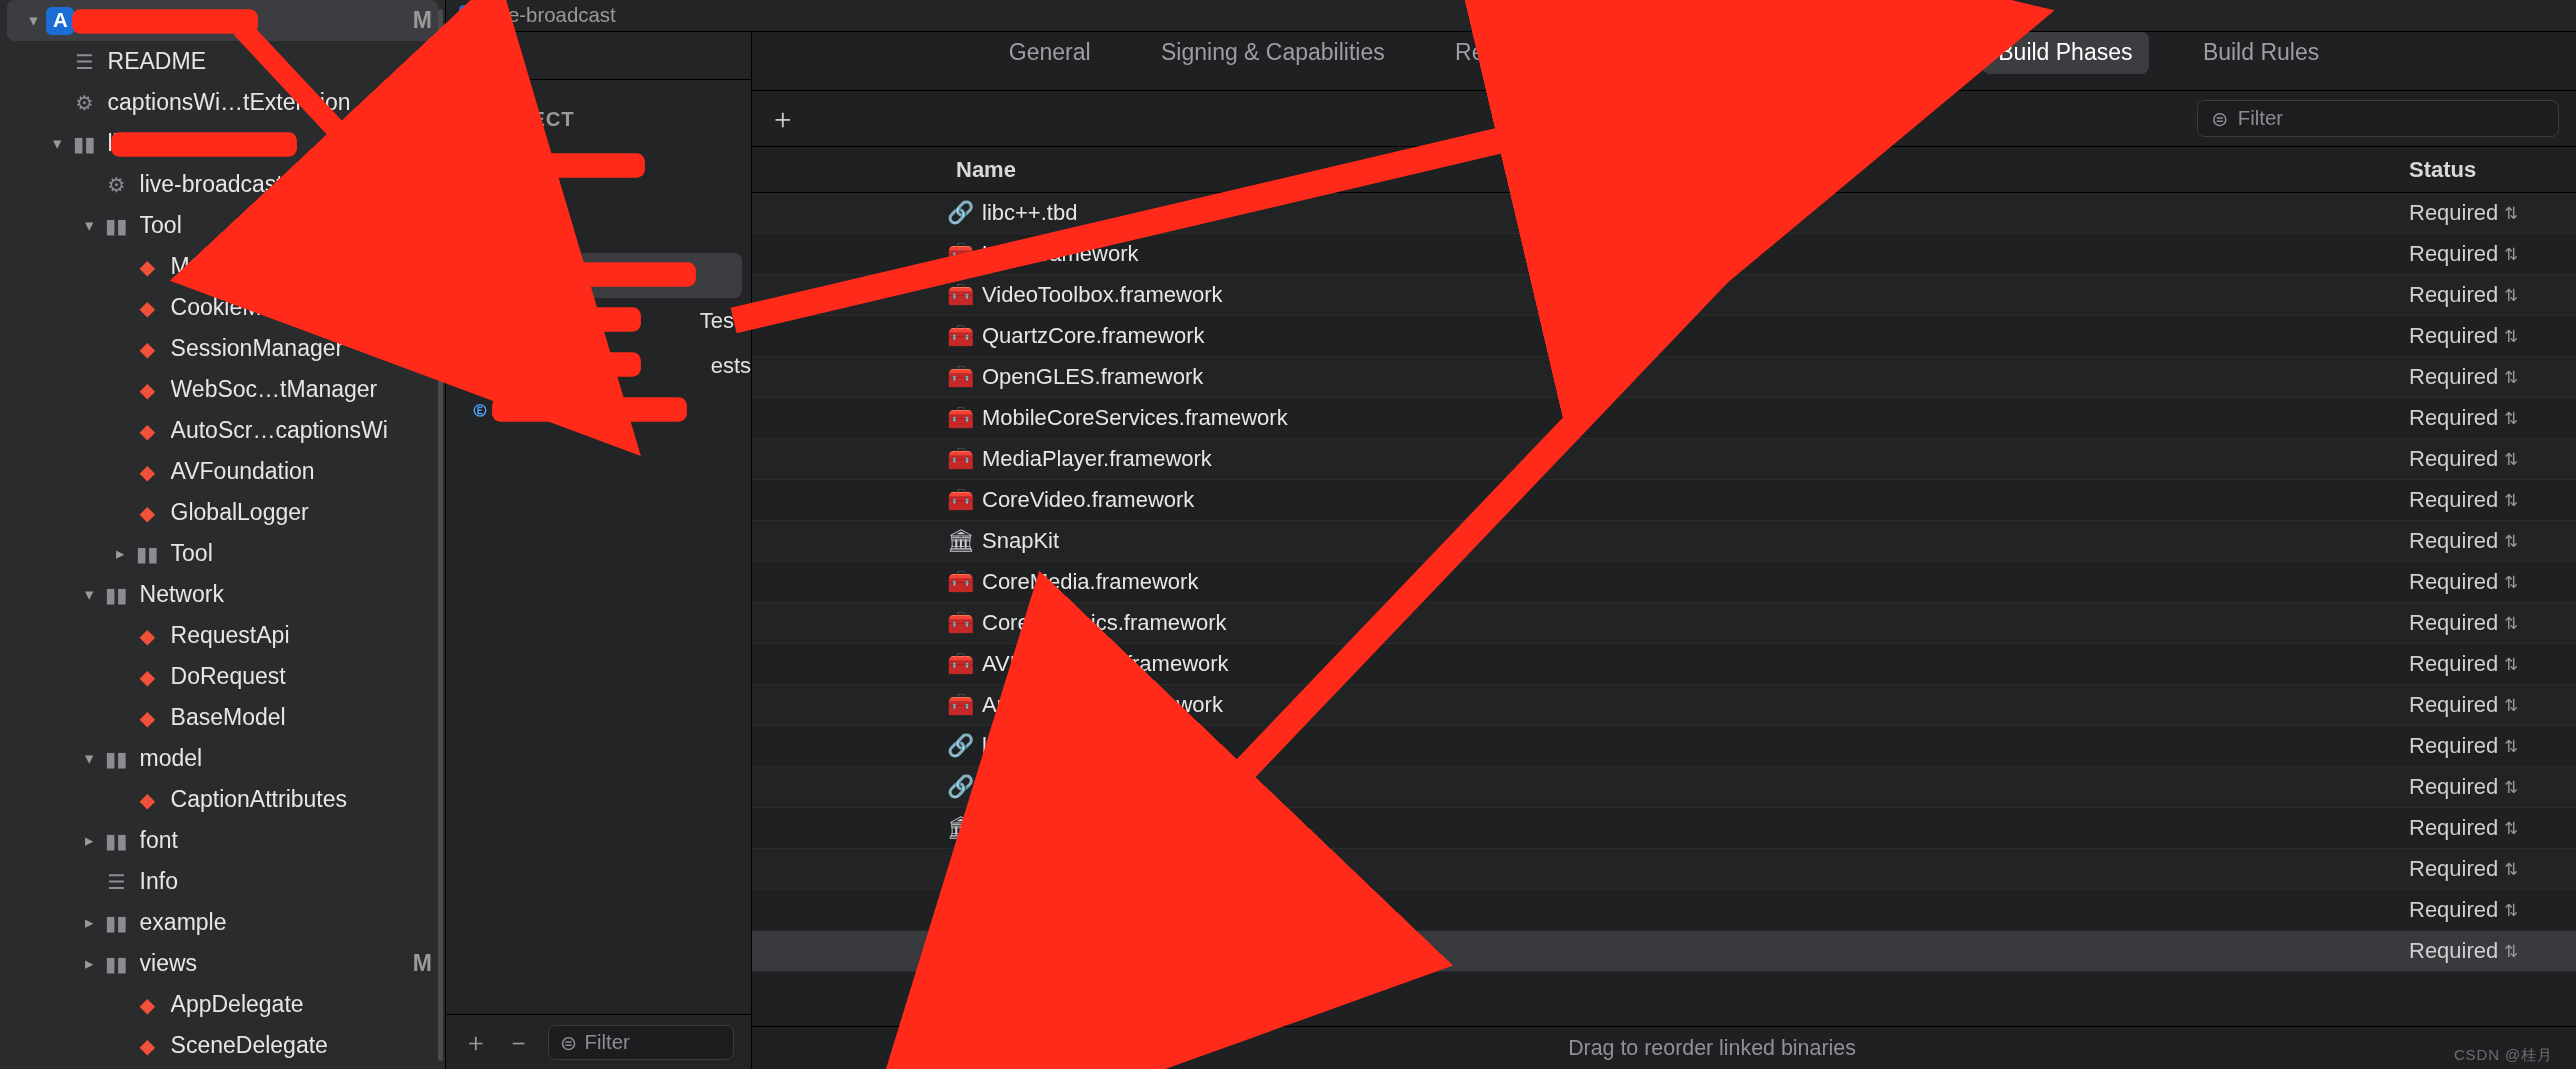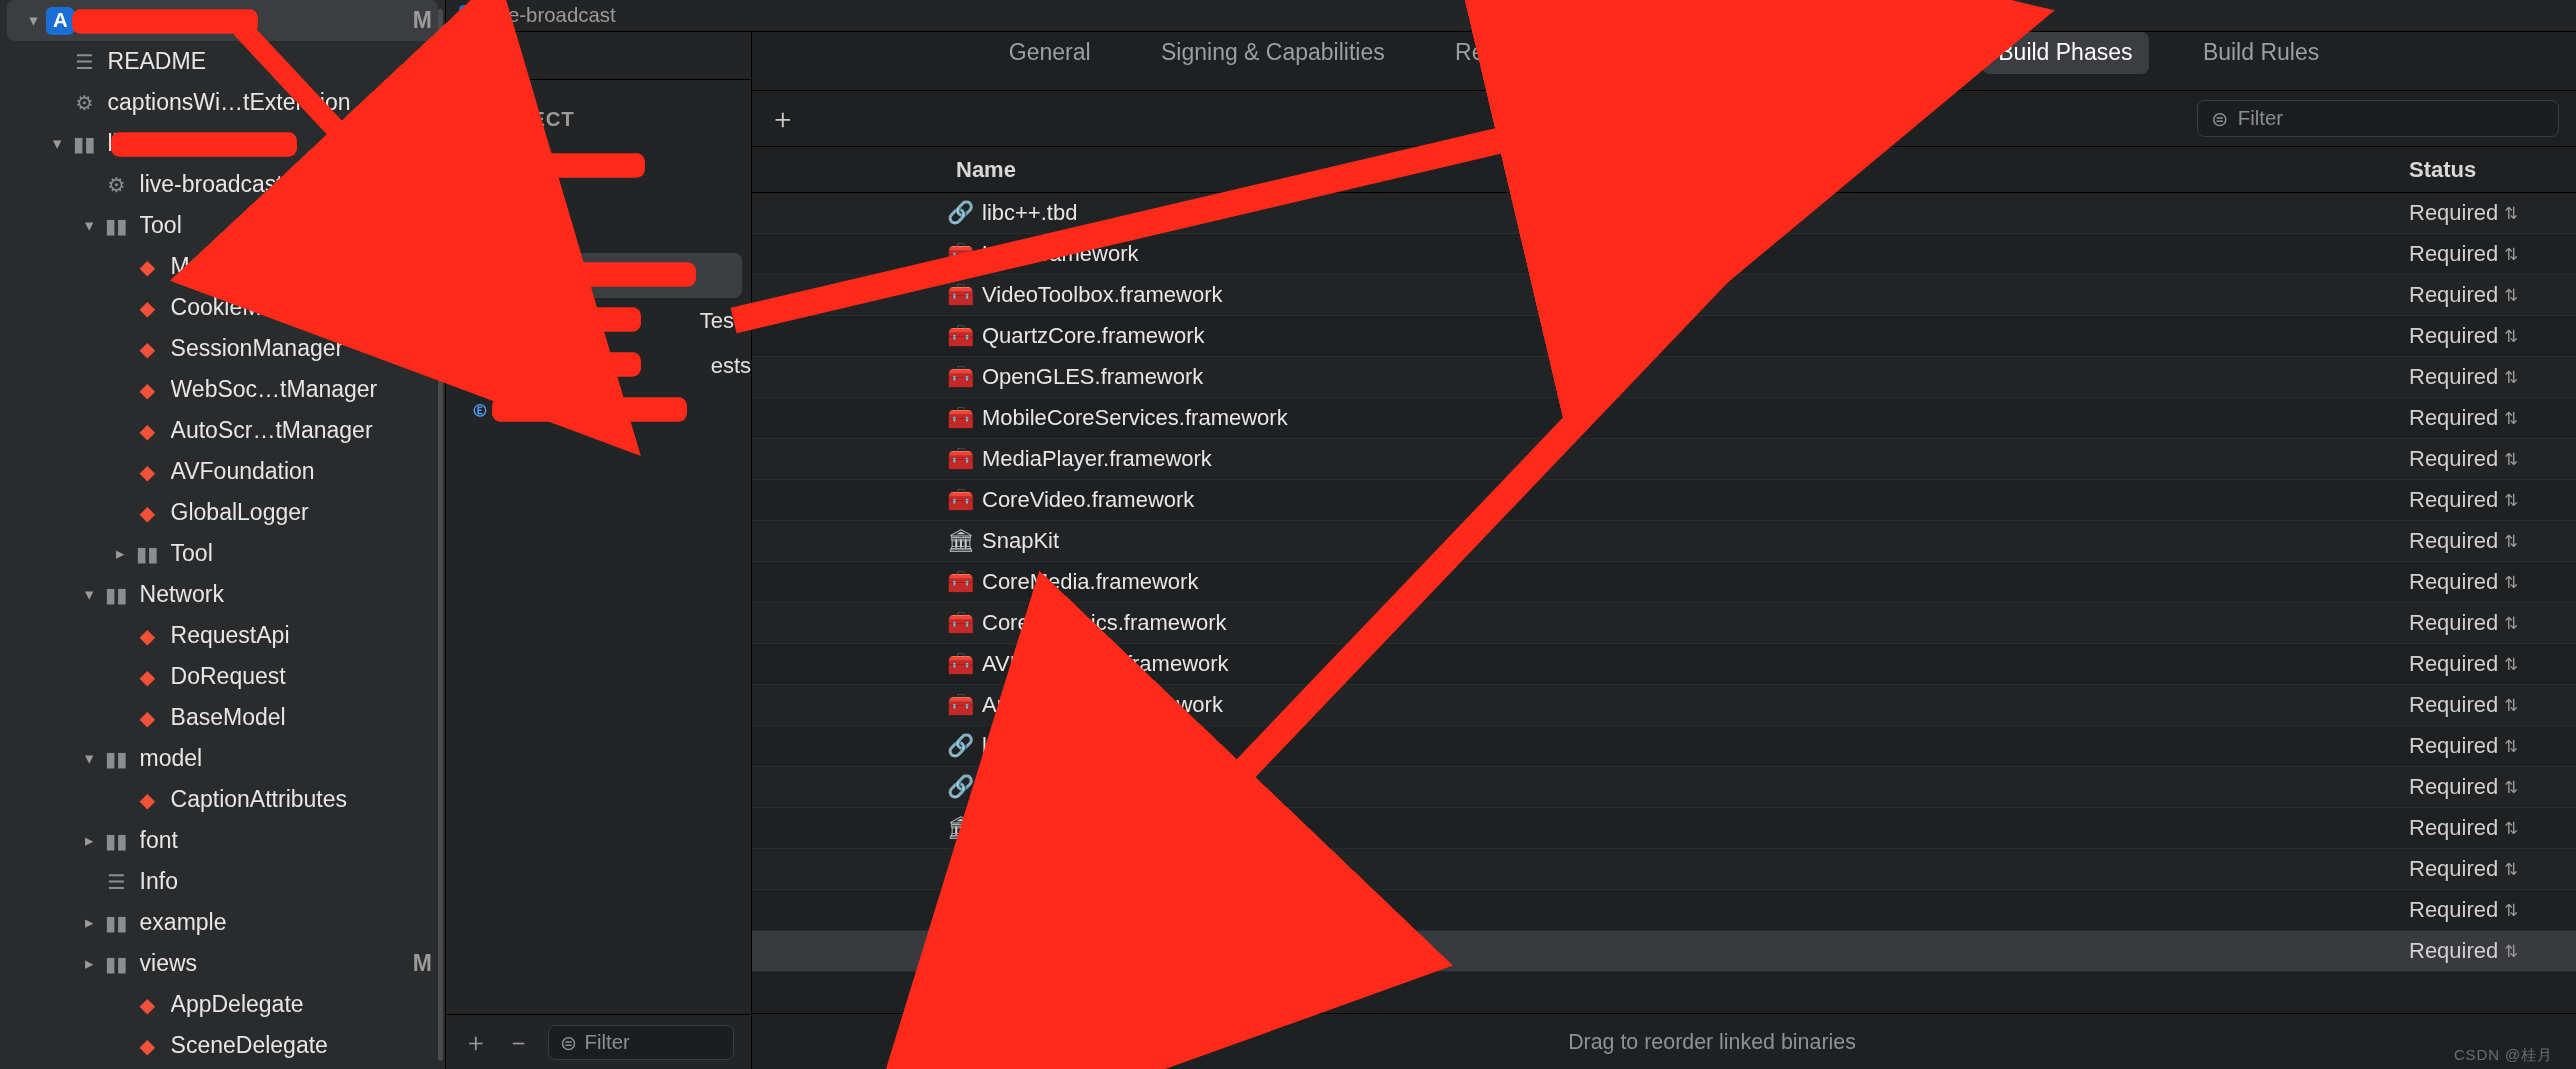--- a/index.html
+++ b/index.html
@@ -140,21 +140,21 @@
 .trow .cname { flex:1; display:flex; align-items:center; gap:11px; padding-left:195px; color:#e6e6e6;}
 .trow .cname .fico { width:24px; text-align:center; }
 .trow .cstatus { width:167px; display:flex; align-items:center; gap:6px; color:#d0d0d0;}
 .trow .cstatus .chev { color:#9a9a9a; font-size:16.7px; }
 
 .fico-lib{ color:#e5c76b; } 
 .fico-dylib{ color:#c9cbd0; } 
 .fico-col{ color:#c9cbd0; } 
 
 .tfoot {
-  height:57px; display:flex; align-items:center; padding:0 204px;
+  height:44px; display:flex; align-items:center; padding:0 204px;
   color:#8f9195; font-size:21.4px; gap:22px;
   border-top:0.9px solid #000;
 }
 .tfoot .pm { font-size:26px; color:#9a9a9a; cursor:pointer;}
 .tfoot .hint { flex:1; text-align:center; }
 
 
 .arrows { position:absolute; left:0; top:0; width:2576px; height:1070px; pointer-events:none; }
 
 
@@ -216,21 +216,21 @@
           <span class="txt">SessionManager</span>
         </div>
         <div class="nav-row" style="padding-left: 111px; position: relative;">
           <span class="disc"></span>
           <span class="ico ico-swift">◆</span>
           <span class="txt">WebSoc…tManager</span>
         </div>
         <div class="nav-row" style="padding-left: 111px; position: relative;">
           <span class="disc"></span>
           <span class="ico ico-swift">◆</span>
-          <span class="txt">AutoScr…tManager</span>
+          <span class="txt">AutoScr…captionsWi</span>
         </div>
         <div class="nav-row" style="padding-left: 111px; position: relative;">
           <span class="disc"></span>
           <span class="ico ico-swift">◆</span>
           <span class="txt">AVFoundation</span>
         </div>
         <div class="nav-row" style="padding-left: 111px; position: relative;">
           <span class="disc"></span>
           <span class="ico ico-swift">◆</span>
           <span class="txt">GlobalLogger</span>

